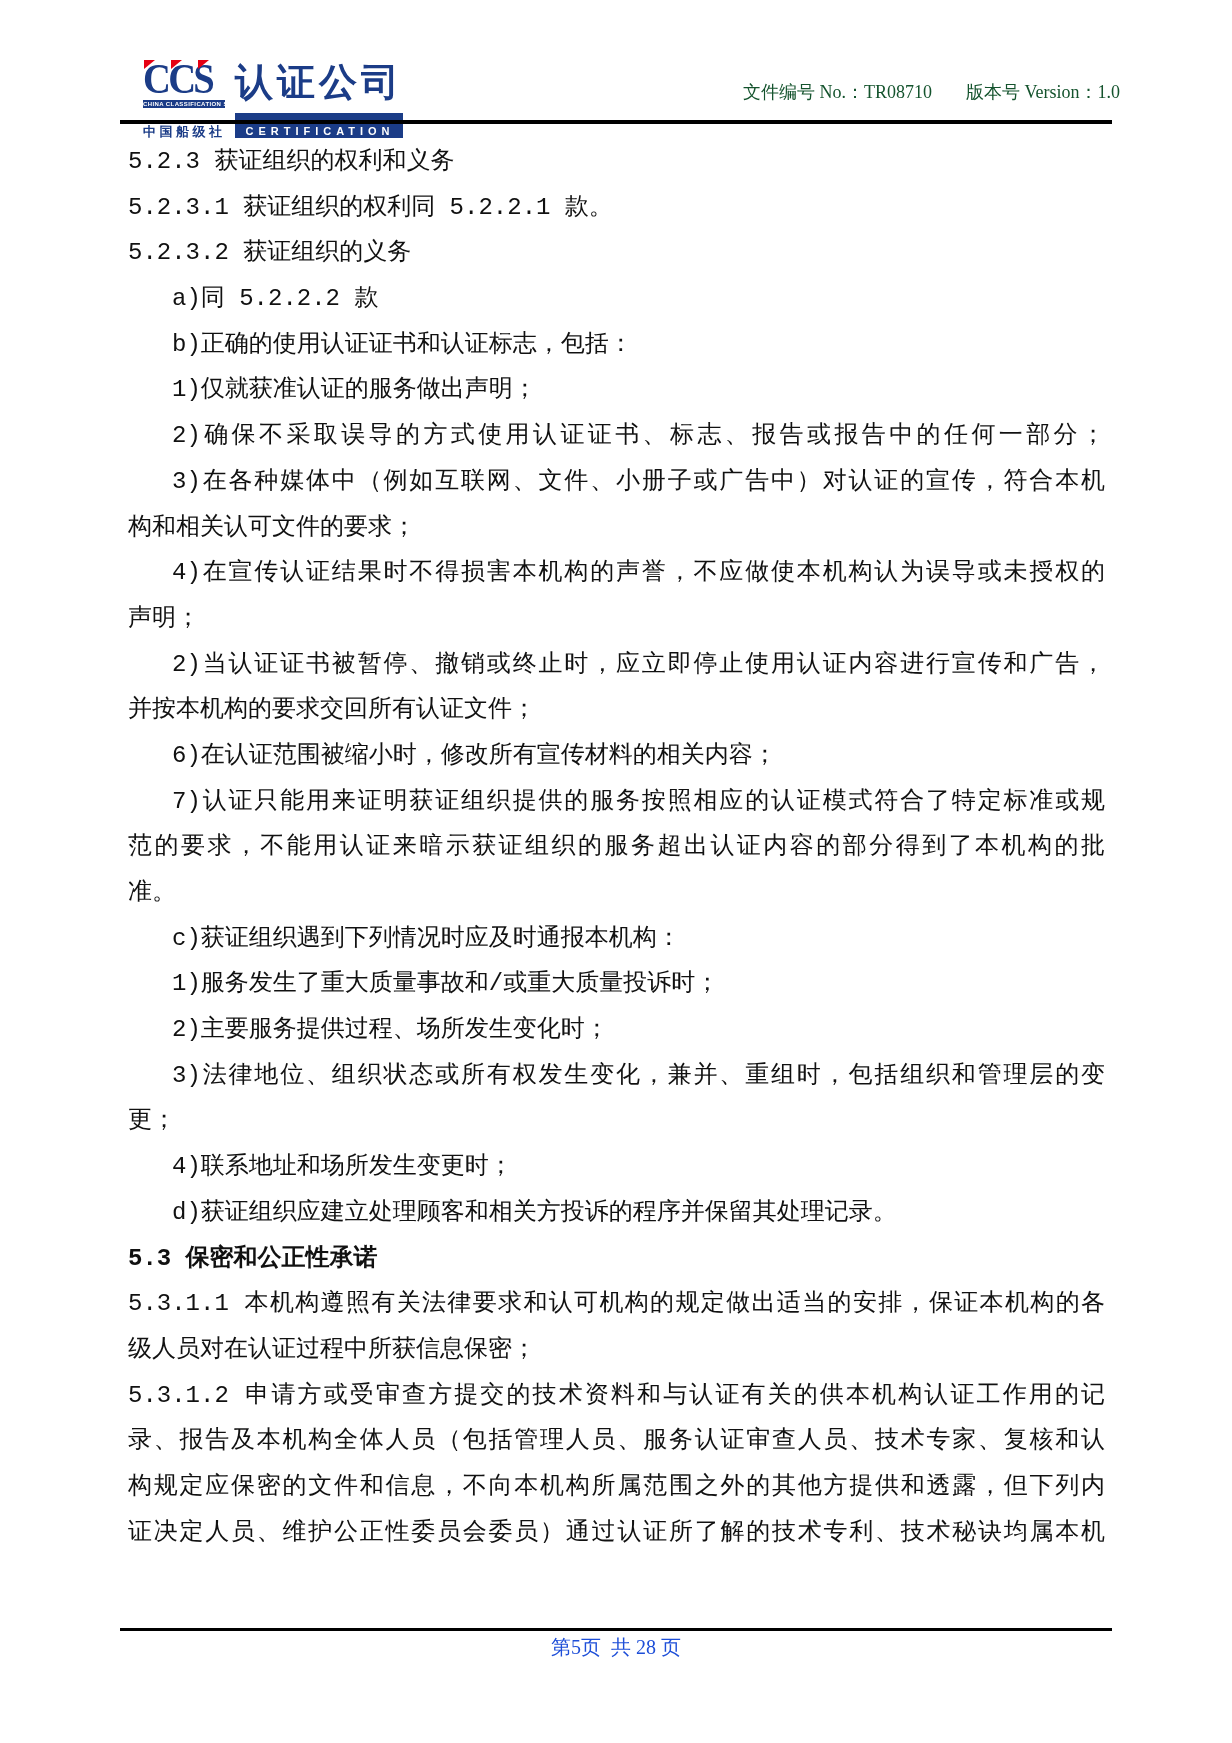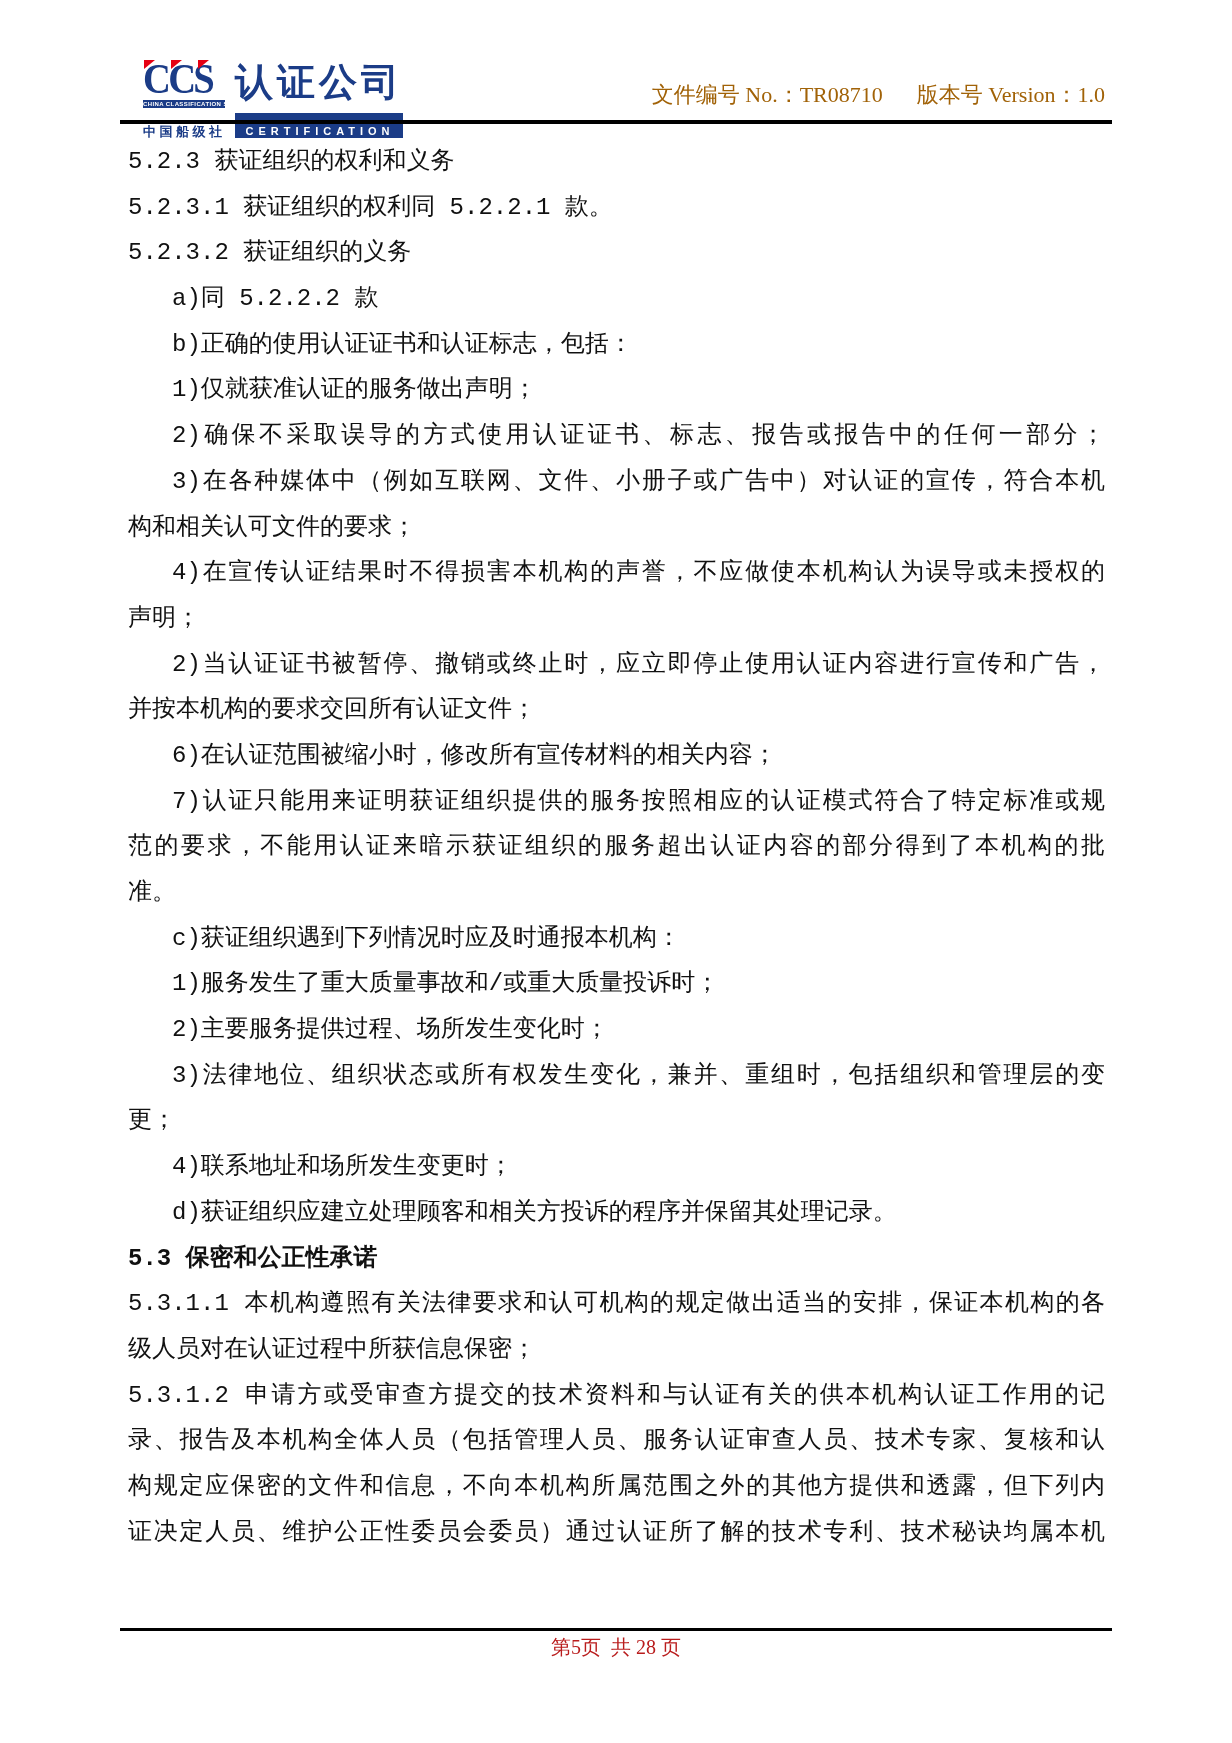--- a/index.html
+++ b/index.html
@@ -33,32 +33,32 @@
   .company-cn {
     color:var(--brand-blue); font-family:"Liberation Sans", sans-serif; font-weight:bold;
     font-size:38px; line-height:38px; letter-spacing:4px; white-space:nowrap;
   }
   .company-bar {
     margin-top:12px; background:var(--brand-blue); color:#fff;
     font-family:"Liberation Sans", sans-serif; font-weight:bold;
     font-size:11px; letter-spacing:5px; text-align:center; padding:12px 4px 1px 6px; white-space:nowrap;
   }
   .hdr-meta {
-    position:absolute; right:127px; top:80px; font-size:22px; white-space:pre; color:#a16207;
+    position:absolute; right:112px; top:80px; font-size:18px; white-space:pre; color:#14532d;
   }
   .hdr-meta .gap { display:inline-block; width:34px; }
   
   .body-text { position:absolute; left:128px; top:139px; width:977px;font-family:Liberation Mono, monospace; }
   .line { line-height:45.7px; height:45.7px; font-size:24px; white-space:pre; }
   .line.ind { padding-left:44px; }
   .line.bold { font-weight:bold; }
   .line.fill { white-space:normal; text-align:justify; text-align-last:justify; text-justify:inter-character; height:45.7px; overflow:hidden; }
   
   .ftr-rule { position:absolute; left:120px; top:1628px; width:992px; height:3px; background:#000; }
-  .ftr-text { position:absolute; left:120px; top:1634px; width:992px; text-align:center; font-size:20px; white-space:pre; color:#b91c1c; }
+  .ftr-text { position:absolute; left:120px; top:1634px; width:992px; text-align:center; font-size:20px; white-space:pre; color:#1d4ed8; }
 </style>
 </head>
 <body>
 
 <div class="page">
 
   <div class="logo">
     <div class="logo-left">
       <span class="ccs-word">CCS</span>
       <span class="ccs-accent a1"></span>

